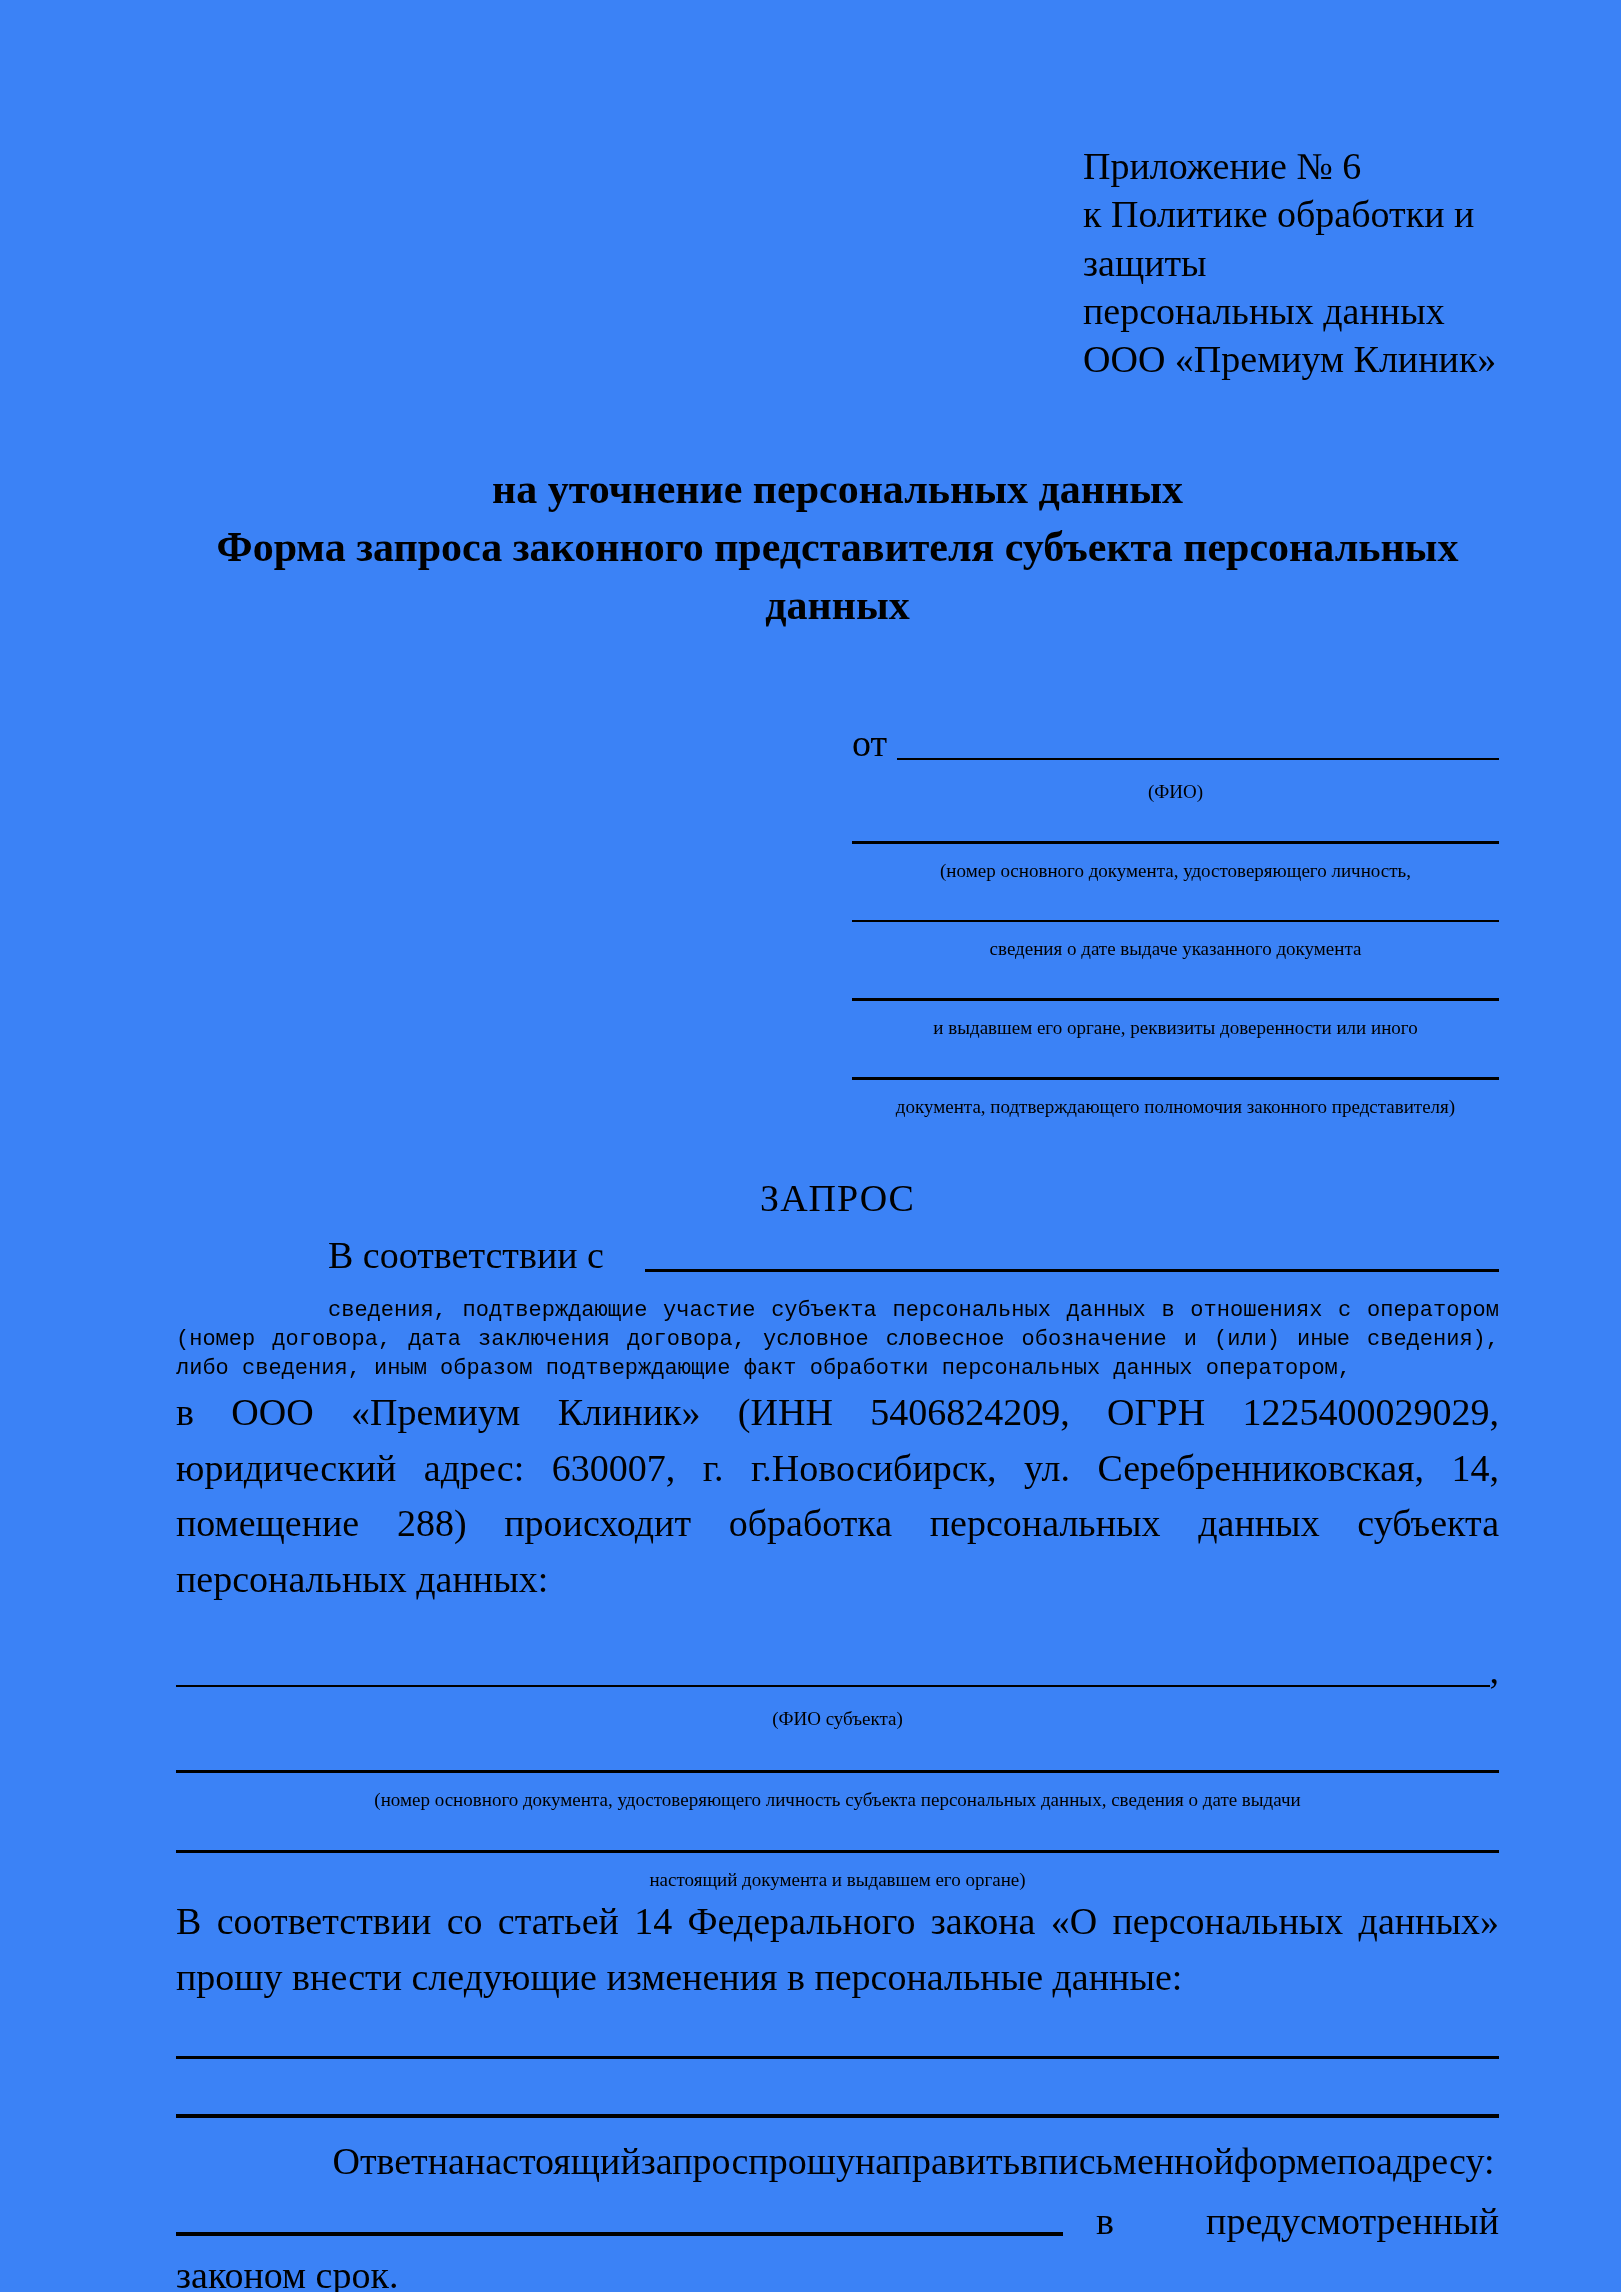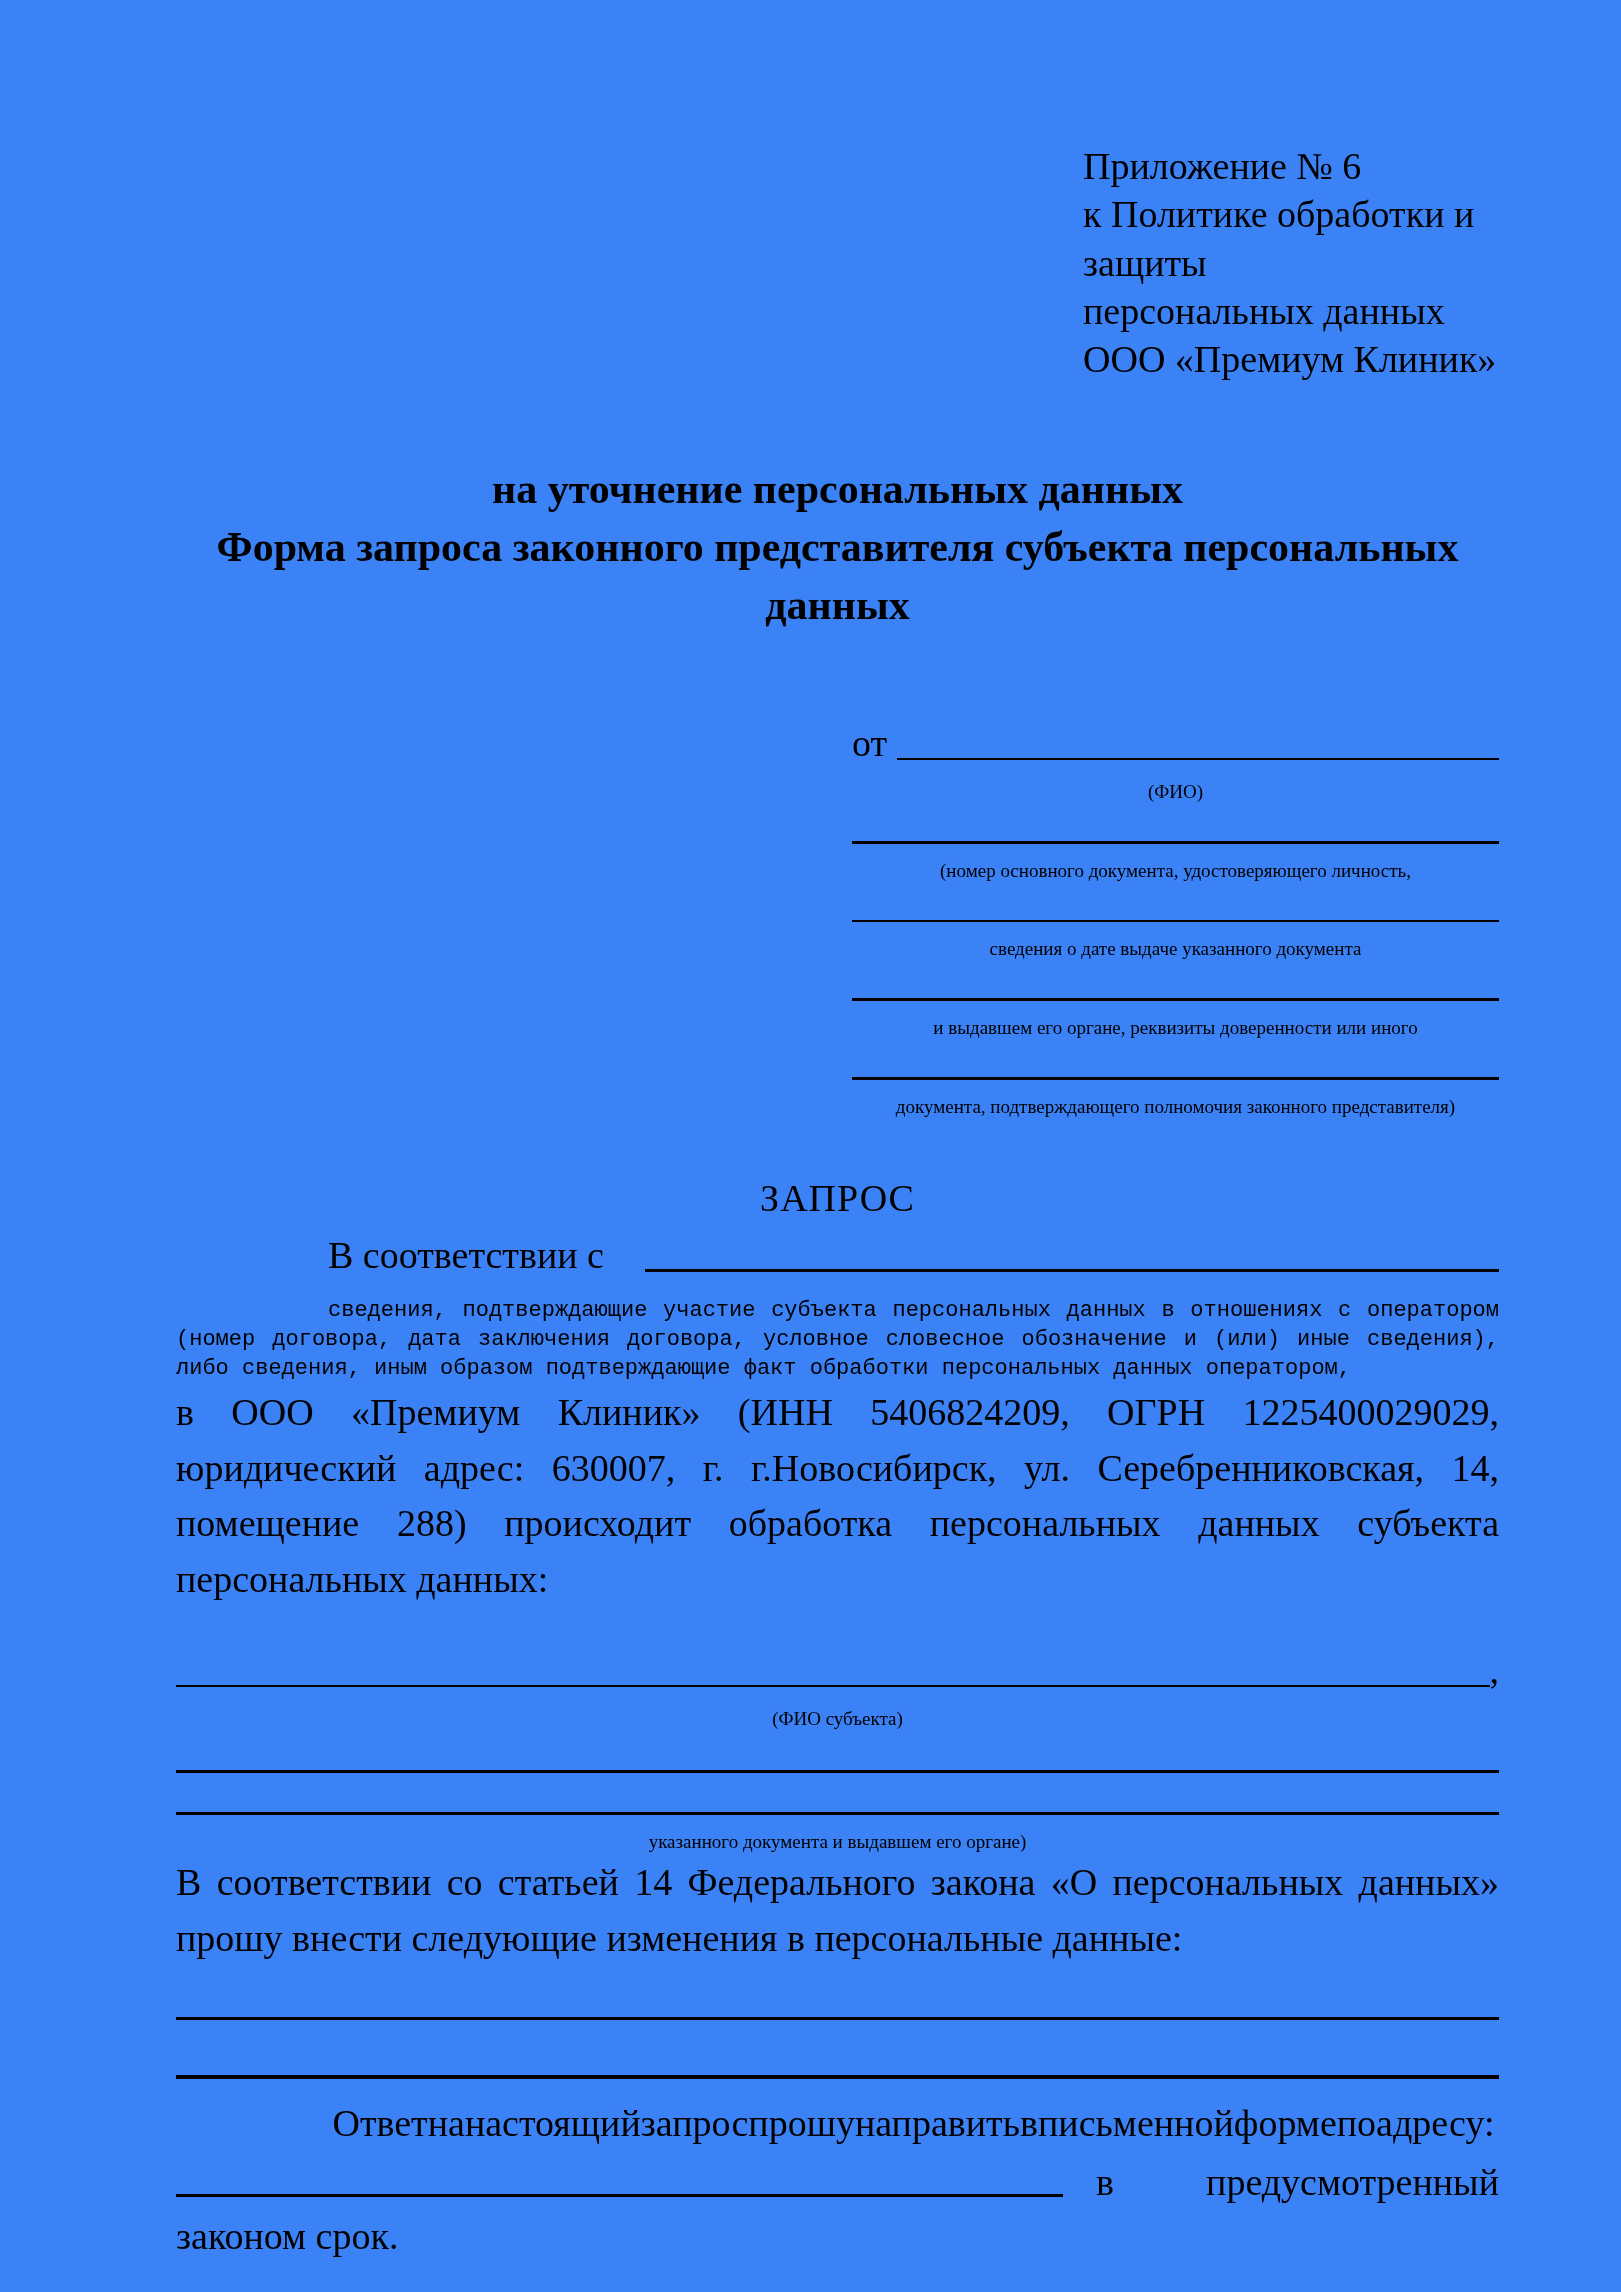--- a/index.html
+++ b/index.html
@@ -101,24 +101,25 @@
   <div class="par">в ООО «Премиум Клиник» (ИНН 5406824209, ОГРН 1225400029029, юридический адрес: 630007, г. г.Новосибирск, ул. Серебренниковская, 14, помещение 288) происходит обработка персональных данных субъекта персональных данных:</div>
 
   <div class="subject-row">
     <div class="fill"></div>
     <span>,</span>
   </div>
   <div class="cap">(ФИО субъекта)</div>
 
   <div class="lblock">
     <div class="uline"></div>
+    <div class="cap caption-wide">(номер основного документа, удостоверяющего личность субъекта персональных данных, сведения о дате выдачи</div>
   </div>
   <div class="lblock">
     <div class="uline"></div>
-    <div class="cap">указанного документа и выдавшем его органе)</div>
+    <div class="cap">настоящий документа и выдавшем его органе)</div>
   </div>
 
   <div class="par">В соответствии со статьей 14 Федерального закона «О персональных данных» прошу внести следующие изменения в персональные данные:</div>
 
   <div class="blank-a"></div>
   <div class="blank-b"></div>
 
   <div class="answer">
       <span>Ответ</span>
       <span>на</span>

